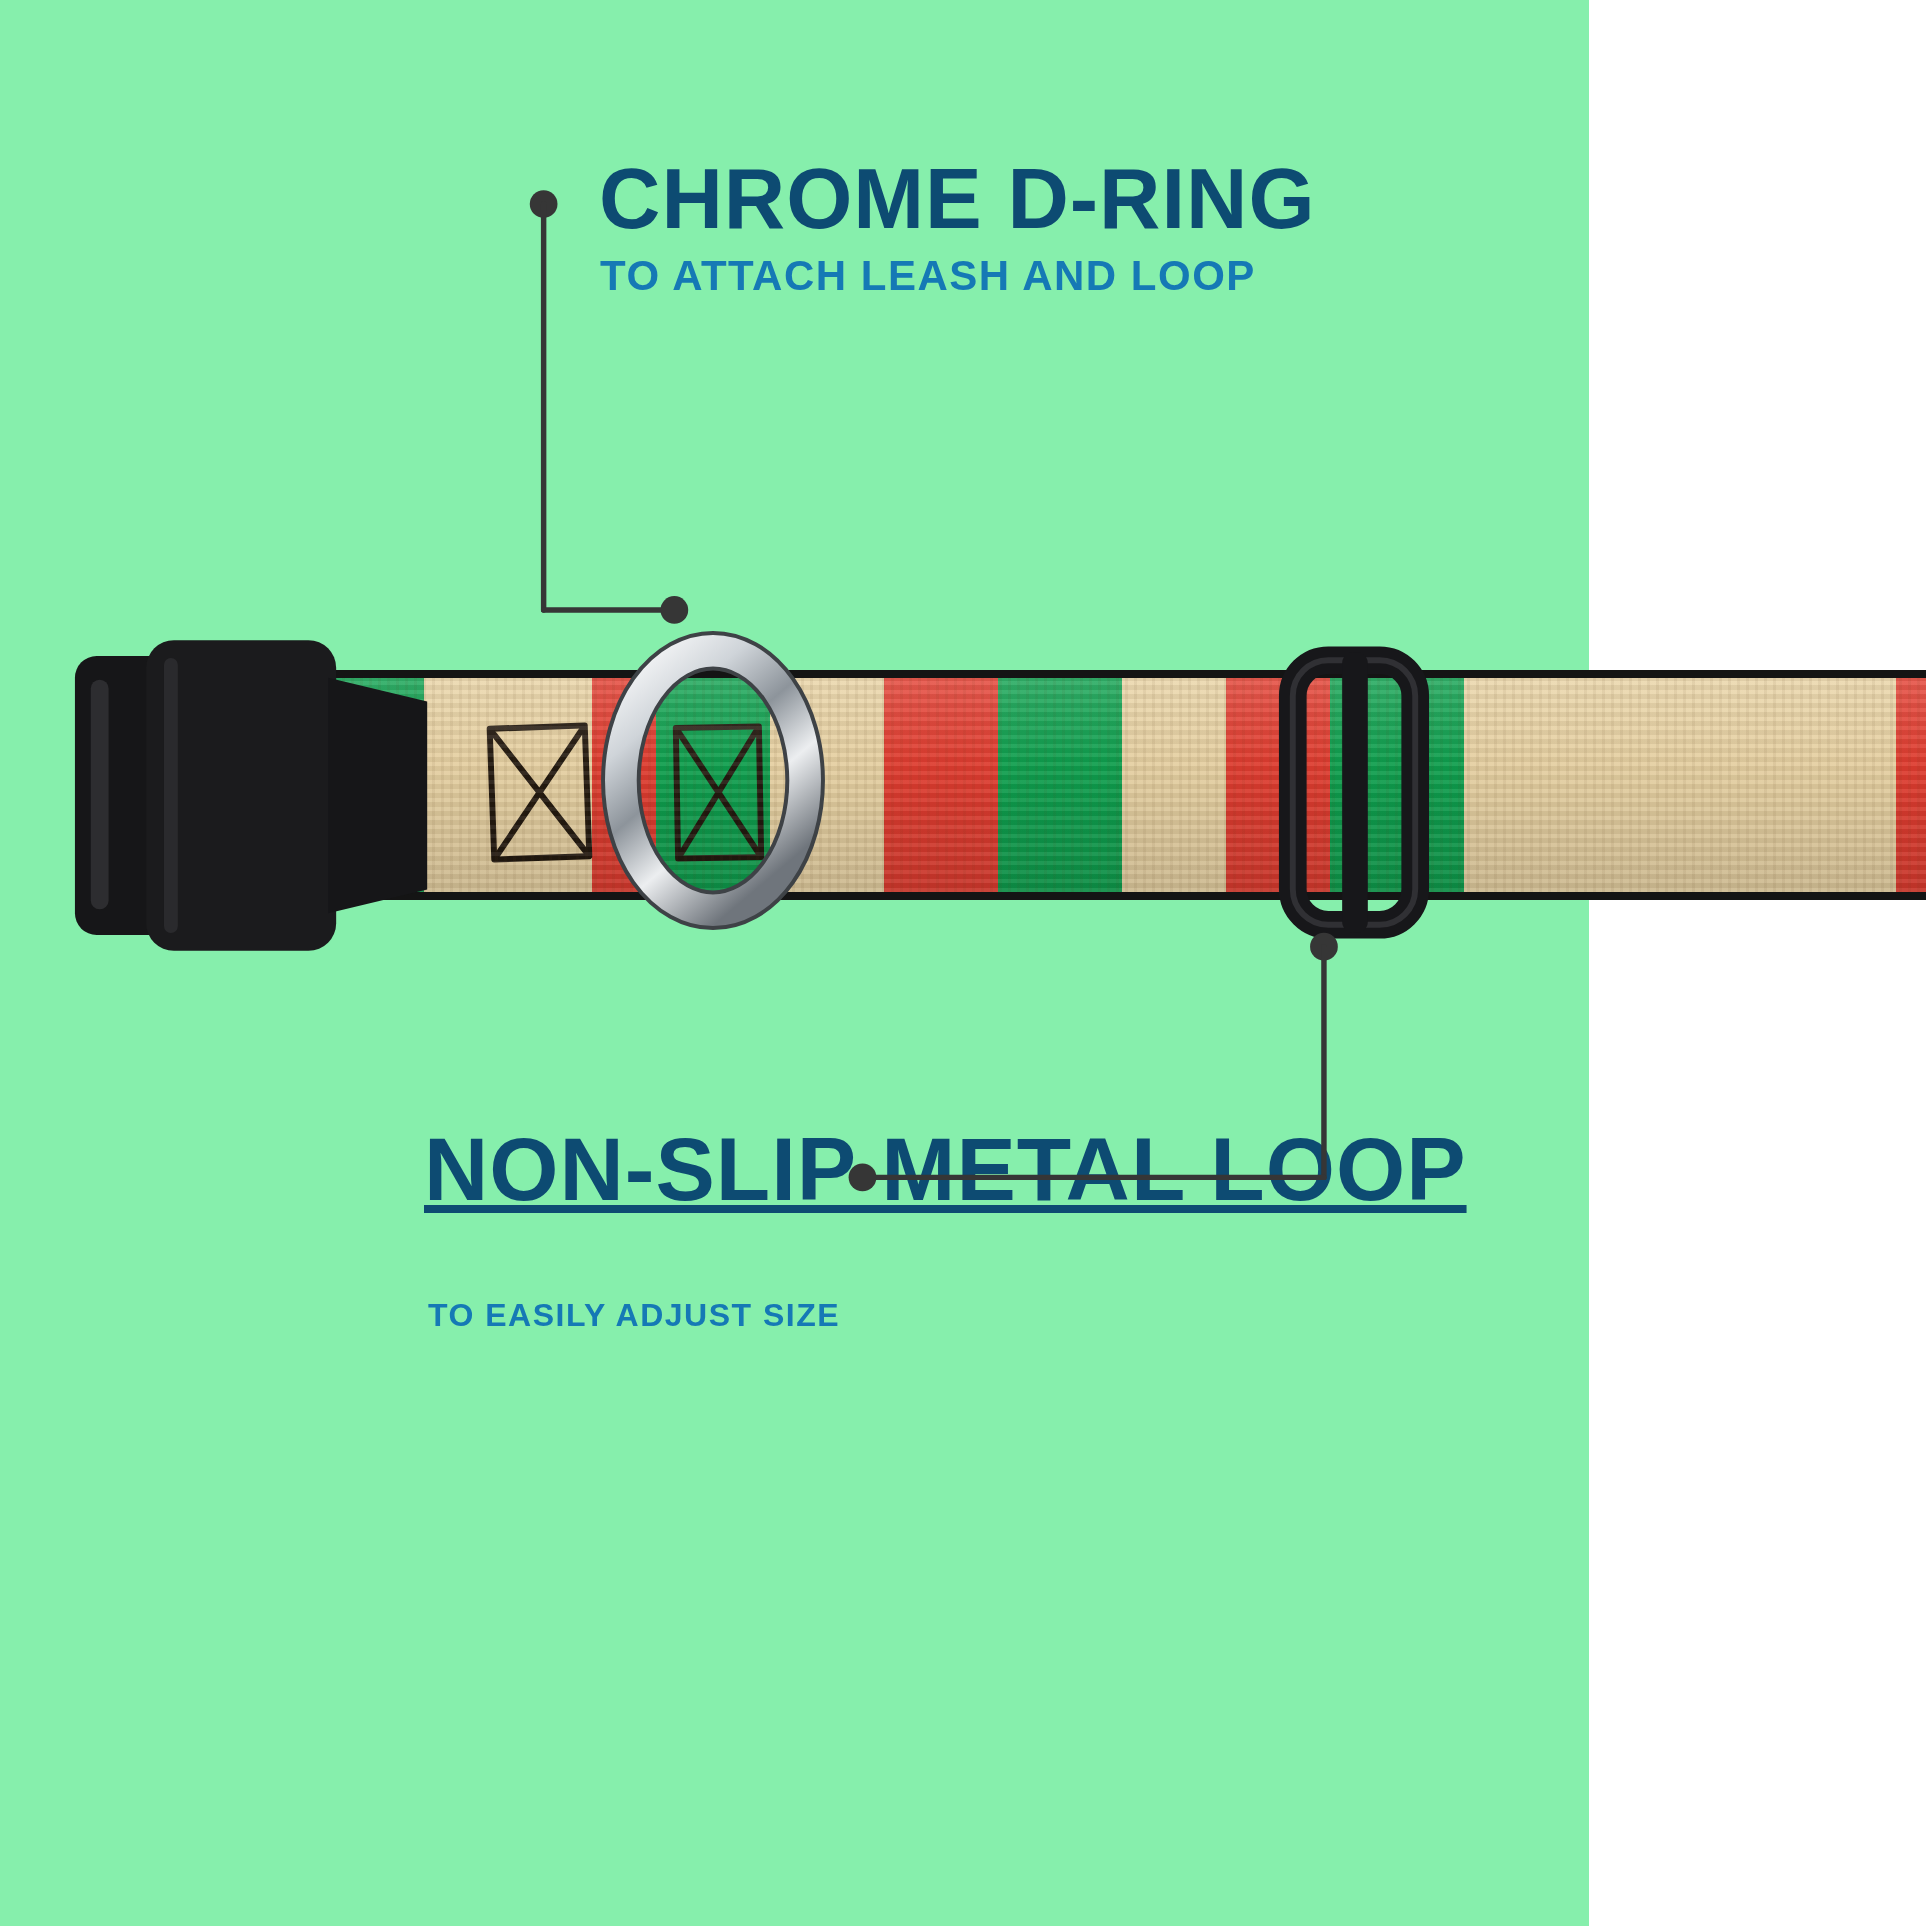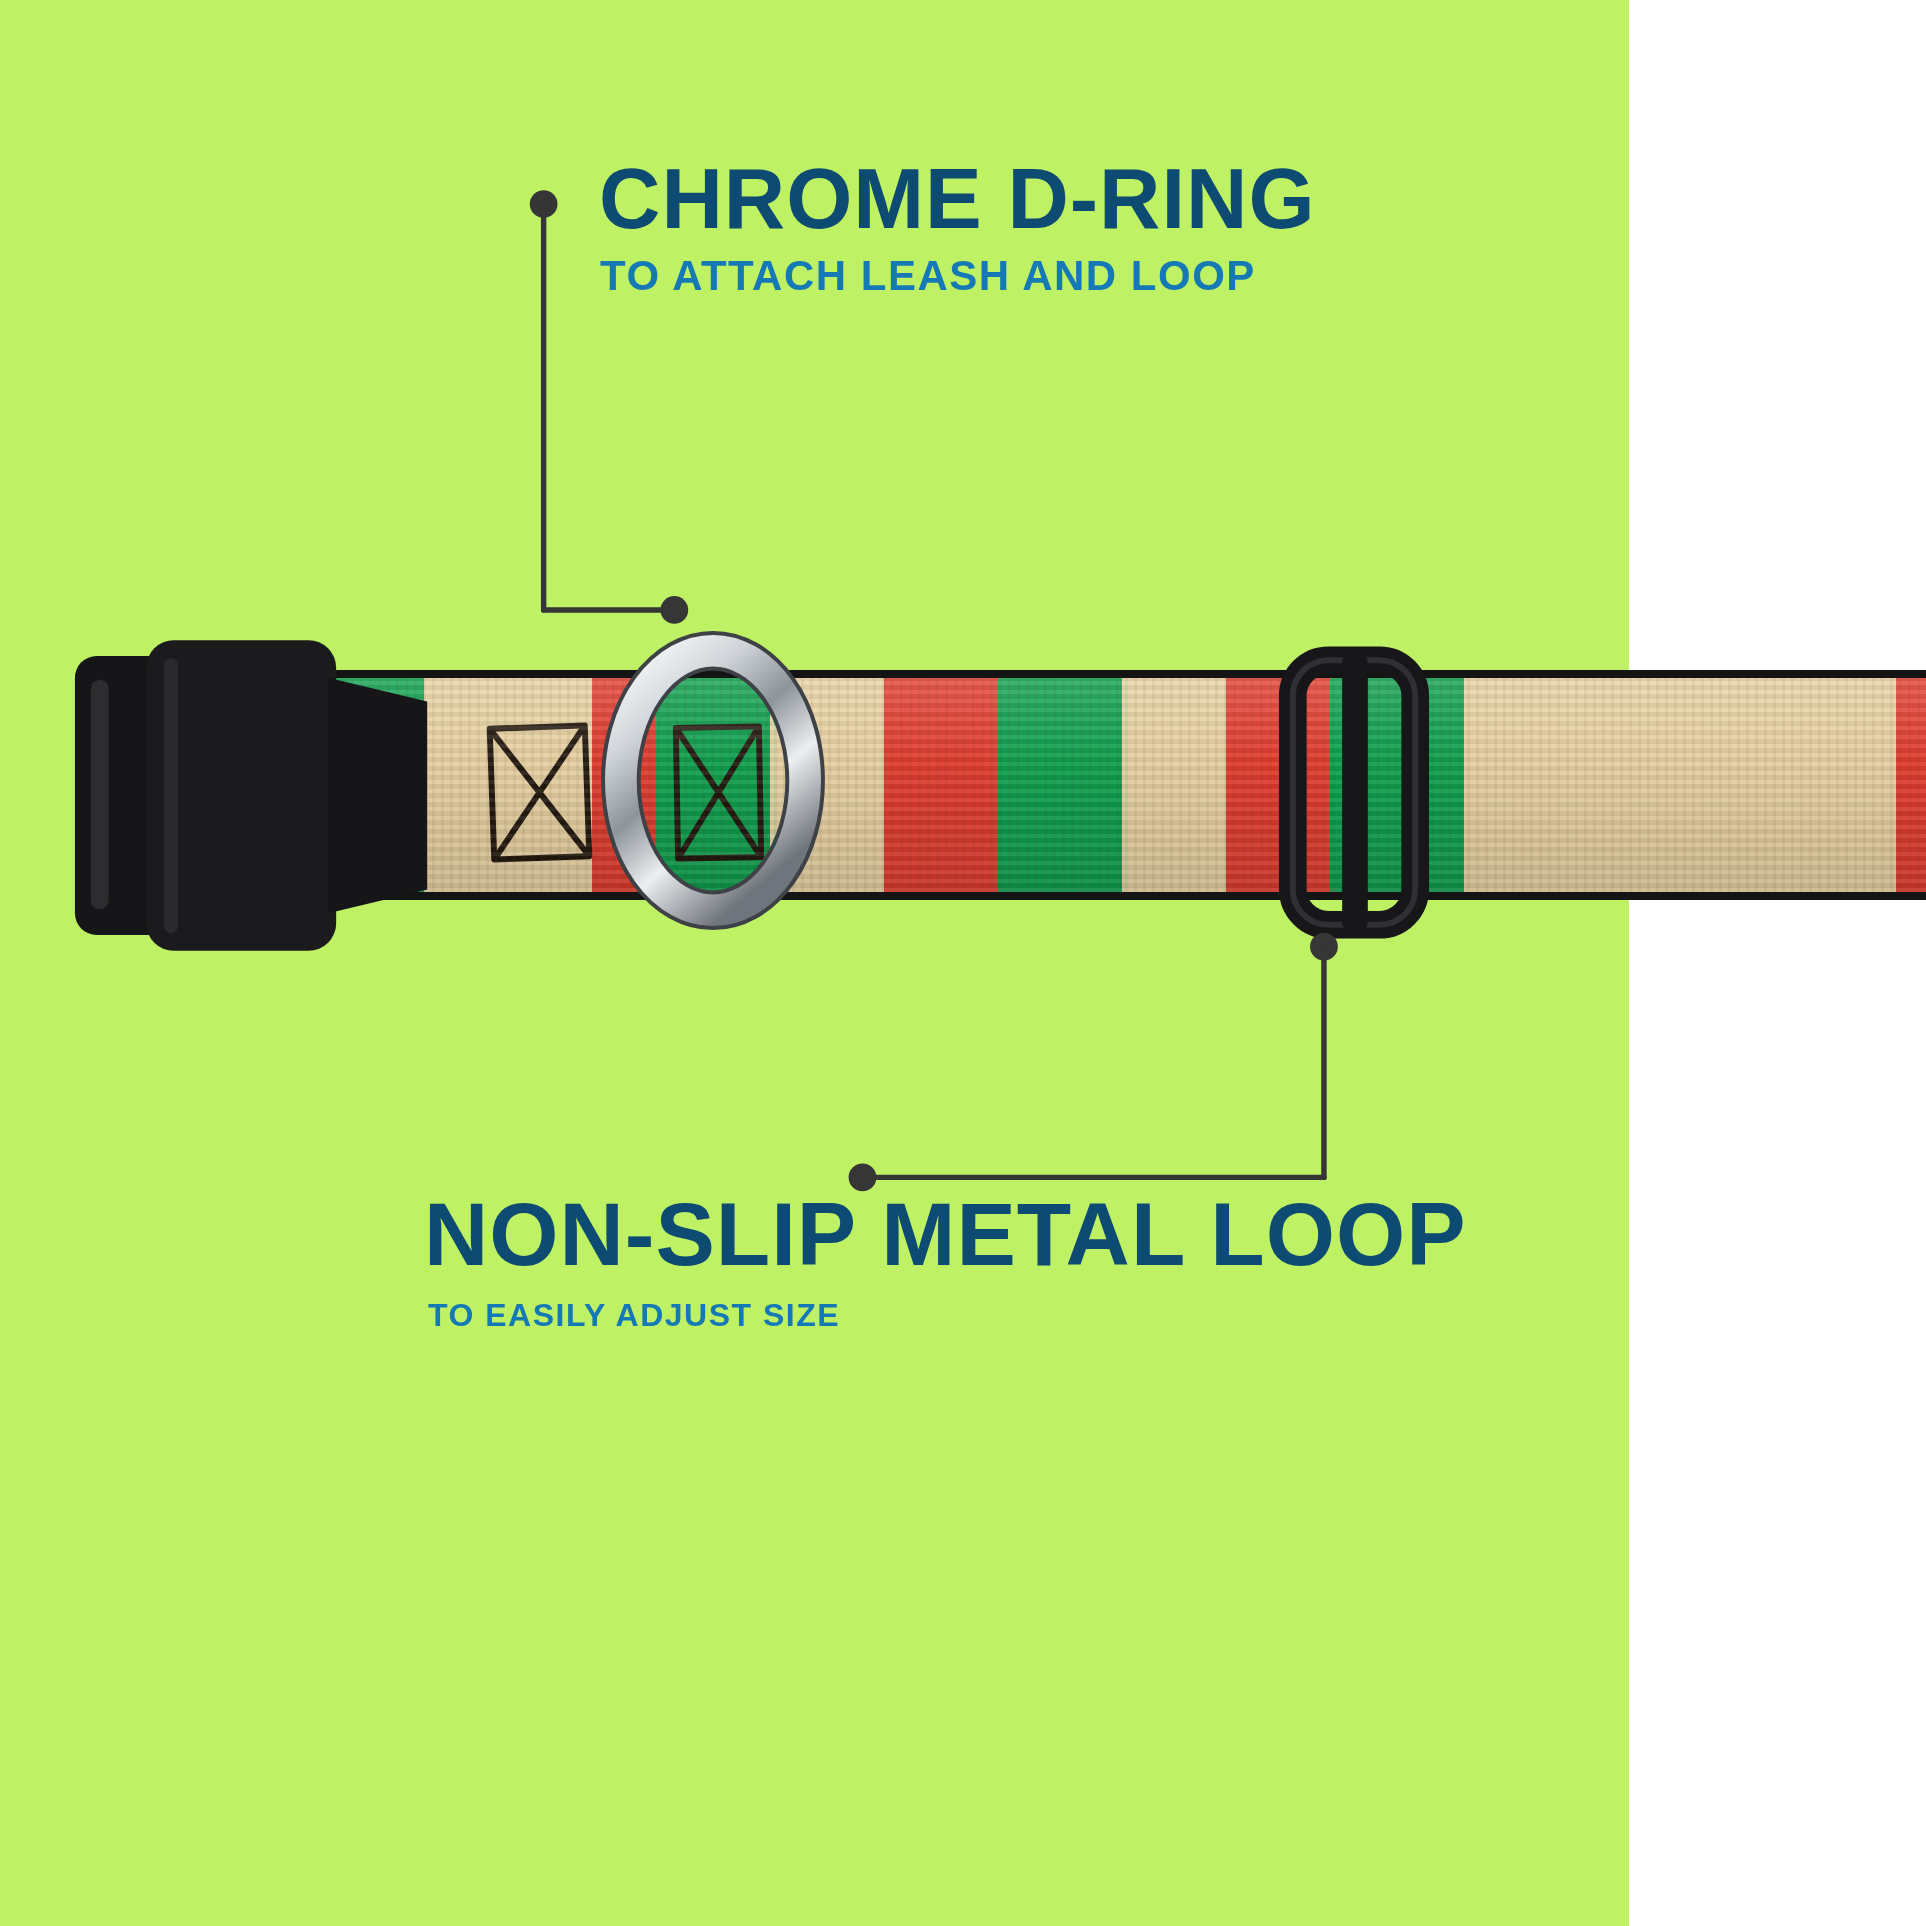--- a/index.html
+++ b/index.html
@@ -1,25 +1,25 @@
 <!DOCTYPE html>
 <html style="--title-navy: #0d4b72; --subtitle-blue: #1579b5; --callout-line: #363636; --collar-green: #0fa14f; --collar-red: #e23d30; --collar-tan: #e9d3a4; --collar-edge: #141414; --hardware-black: #1a1a1c; --chrome-light: #f4f6f7; --chrome-dark: #7c828a;"><head>
 <meta charset="utf-8">
 <style>
   html,body{margin:0;padding:0;background:#ffffff;}
   body{width:1927px;height:1927px;font-family:"Liberation Sans",sans-serif;overflow:hidden;}
-  .stage{position:relative;width:1589px;height:1927px;background:#bef264;padding-left:40px;}
+  .stage{position:relative;width:1589px;height:1927px;background:#86efac;}
 
   
   .callout-title{
     position:absolute;font-weight:700;color:var(--title-navy,#0d4b72);
     letter-spacing:1px;white-space:nowrap;line-height:1;
   }
   #dring-title{left:599px;top:156px;font-size:85px;}
-  #loop-title{left:424px;top:1190px;font-size:89px;}
+  #loop-title{left:424px;top:1125px;font-size:89px;text-decoration:underline;}
   .callout-sub{
     position:absolute;font-weight:700;color:var(--subtitle-blue,#1579b5);
     letter-spacing:1.5px;white-space:nowrap;line-height:1;
   }
   #dring-sub{left:600px;top:255px;font-size:42px;}
   #loop-sub{left:428px;top:1299px;font-size:32px;}
 
   
   #callout-lines{position:absolute;left:0;top:0;width:1927px;height:1927px;pointer-events:none;}
   #callout-lines line{stroke:var(--callout-line,#363636);stroke-width:5.5;stroke-linecap:round;}

